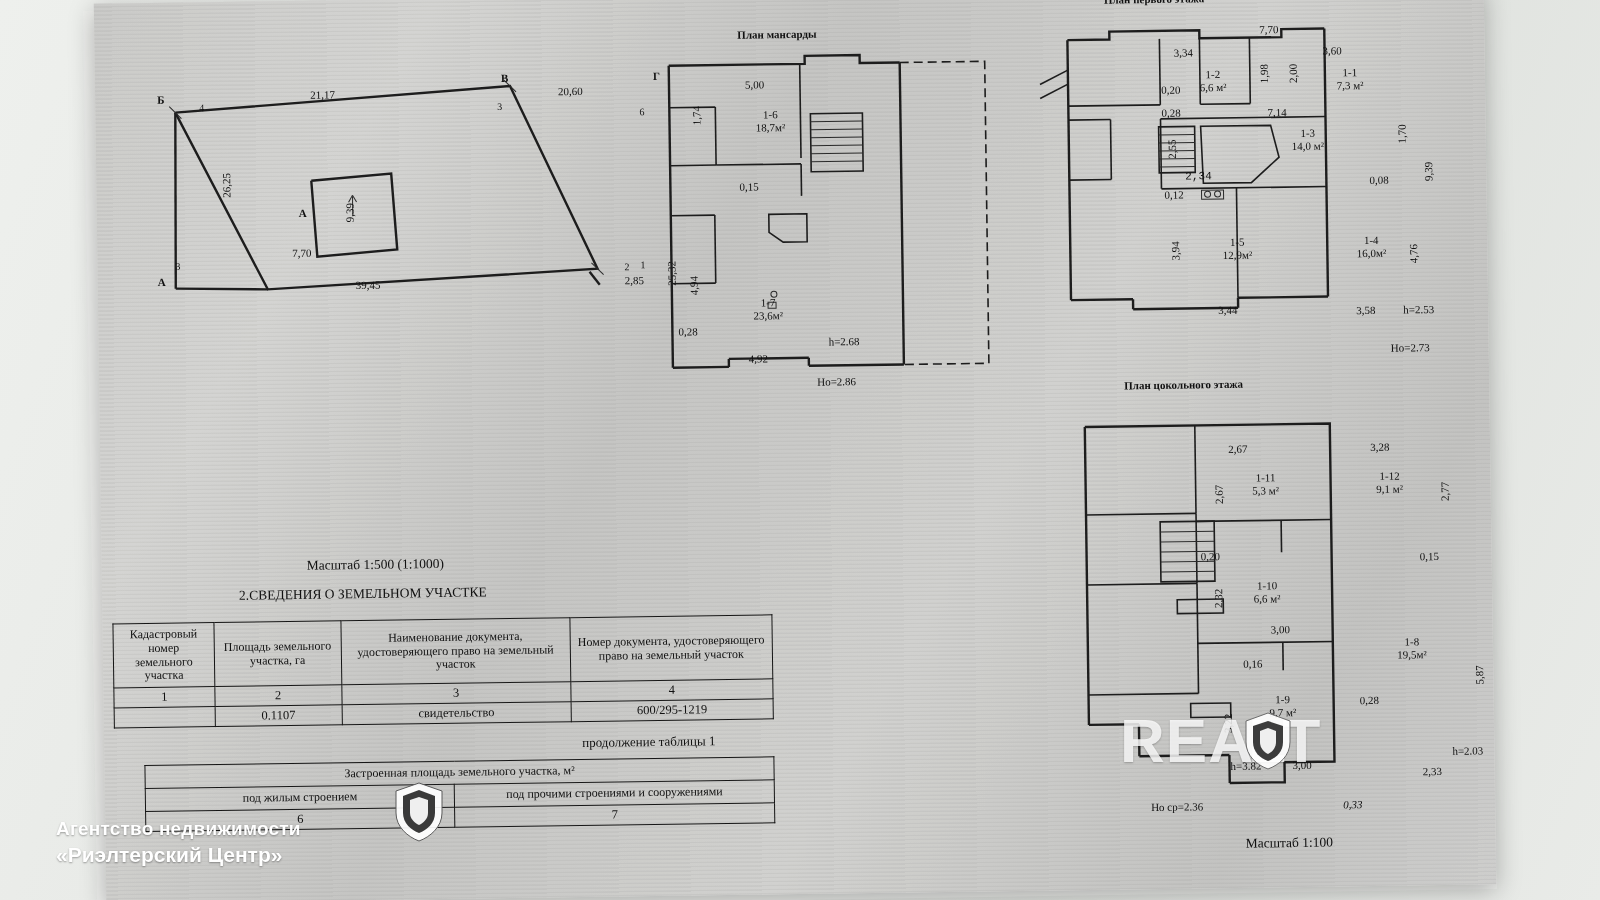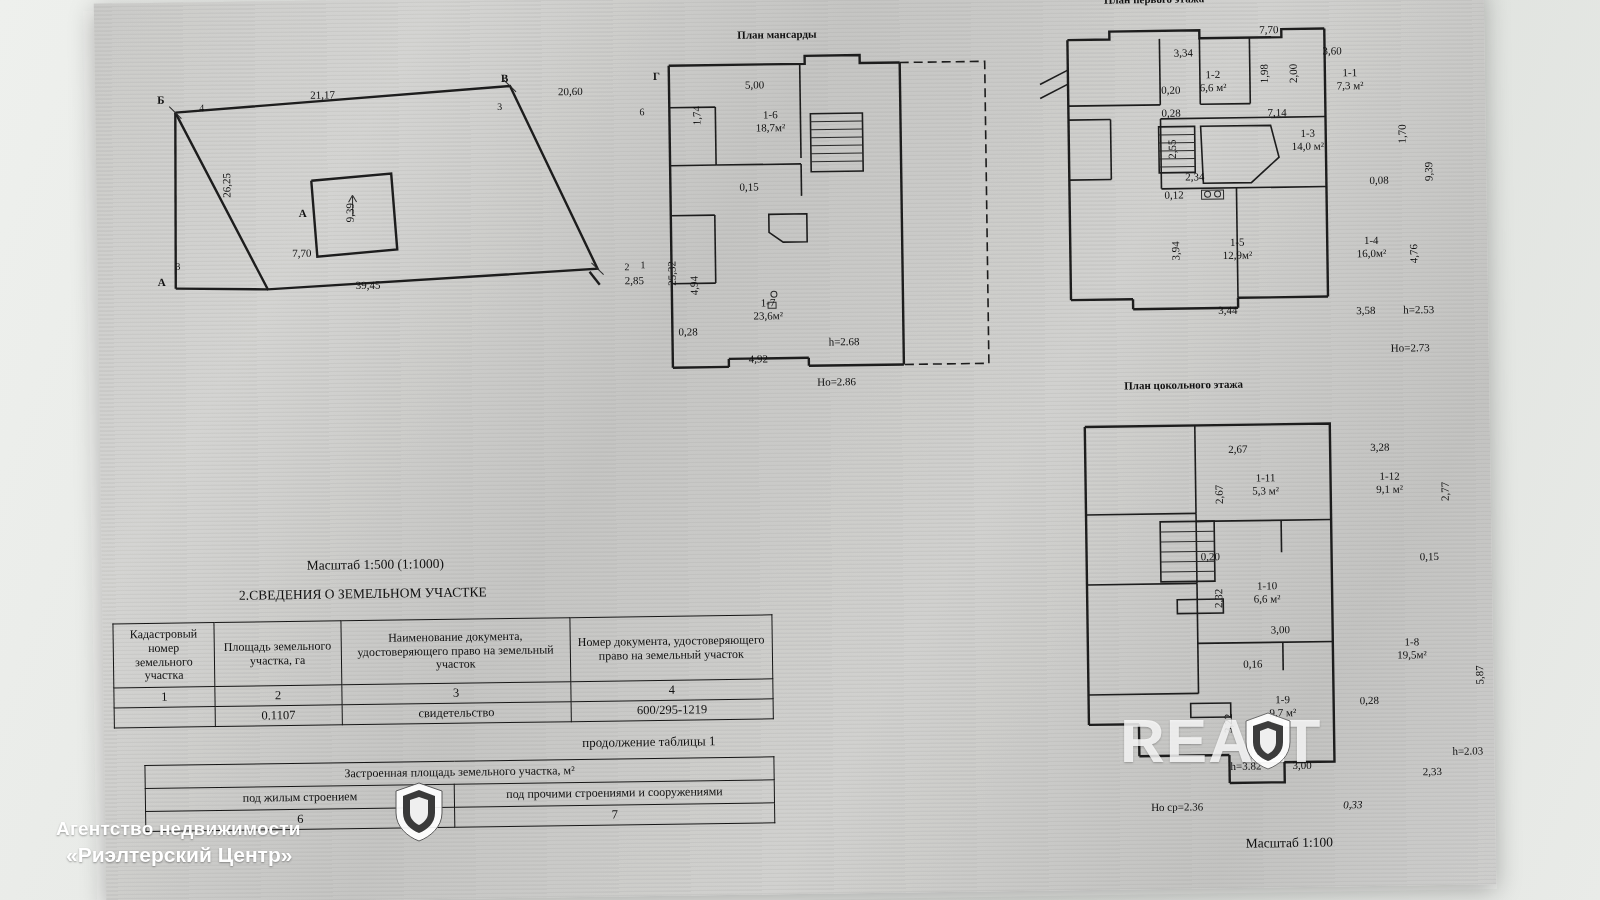--- a/index.html
+++ b/index.html
@@ -55,21 +55,21 @@
   
   .wm{position:absolute;left:1120px;top:705px;font-family:"Liberation Sans", sans-serif;
       font-weight:700;font-size:62px;letter-spacing:1px;color:rgba(255,255,255,.82);
       text-shadow:0 1px 2px rgba(0,0,0,.25);}
   .wm .a-mark{display:inline-block;width:40px;}
   .wm-shield{position:absolute;left:1245px;top:712px;width:46px;height:58px;}
 
   .brand{position:absolute;left:56px;top:790px;color:#ffffff;font-family:"Liberation Sans", sans-serif;
          text-shadow:0 1px 2px rgba(0,0,0,.35);}
   .brand .b1{font-size:19px;font-weight:700;letter-spacing:.2px;margin-top:28px;}
-  .brand .b2{font-size:21px;font-weight:700;margin-top:3px;margin-left:10px;}
+  .brand .b2{font-size:21px;font-weight:700;margin-top:3px;}
   .brand-shield{position:absolute;left:395px;top:782px;width:48px;height:60px;}
 
   .scale-txt{font-size:13.5px;}
   .sect-ttl{font-size:13.5px;}
 </style>
 </head>
 <body>
 
 <div id="root">
   <div class="desk"></div>
@@ -226,21 +226,21 @@
 
       <div class="t dim" style="left:1165px;top:36px;">7,70</div>
       <div class="t dim" style="left:1079px;top:58px;">3,34</div>
       <div class="t dim rot90" style="left:1163px;top:96px;">1,98</div>
       <div class="t dim rot90" style="left:1192px;top:96px;">2,00</div>
       <div class="t dim" style="left:1228px;top:58px;">3,60</div>
       <div class="t dim" style="left:1066px;top:95px;">0,20</div>
       <div class="t dim" style="left:1066px;top:118px;">0,28</div>
       <div class="t dim" style="left:1172px;top:119px;">7,14</div>
       <div class="t dim rot90" style="left:1070px;top:170px;">2,55</div>
-      <div class="t dim" style="left:1089px;top:182px;">2,34</div>
+      <div class="t dim" style="left:1089px;top:182px;font-family:Liberation Mono, monospace;">2,34</div>
       <div class="t dim" style="left:1068px;top:200px;">0,12</div>
       <div class="t dim rot90" style="left:1072px;top:272px;">3,94</div>
       <div class="t dim" style="left:1120px;top:316px;">3,44</div>
       <div class="t dim" style="left:1258px;top:318px;">3,58</div>
       <div class="t dim" style="left:1273px;top:188px;">0,08</div>
       <div class="t dim rot90" style="left:1300px;top:158px;">1,70</div>
       <div class="t dim rot90" style="left:1326px;top:196px;">9,39</div>
       <div class="t dim rot90" style="left:1310px;top:278px;">4,76</div>
 
       <div class="t room" style="left:1092px;top:80px;width:52px;">

